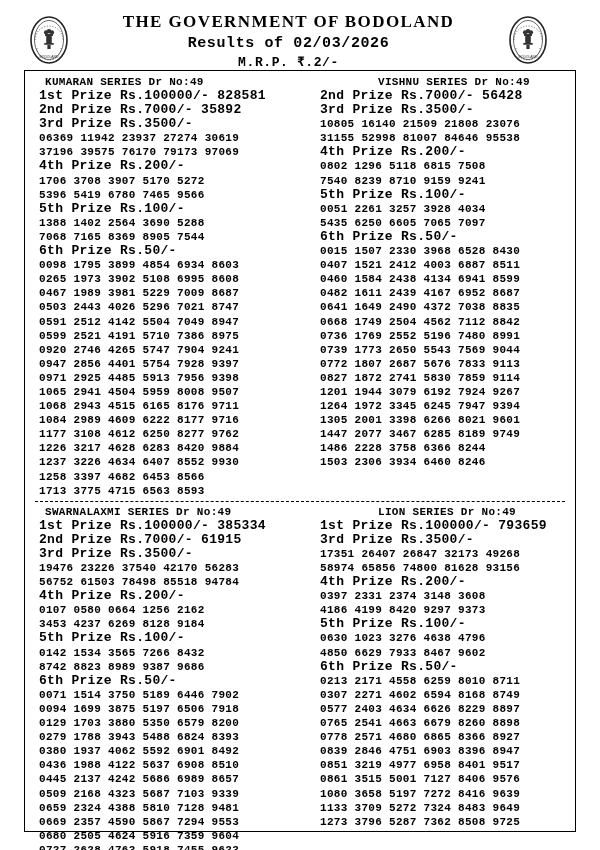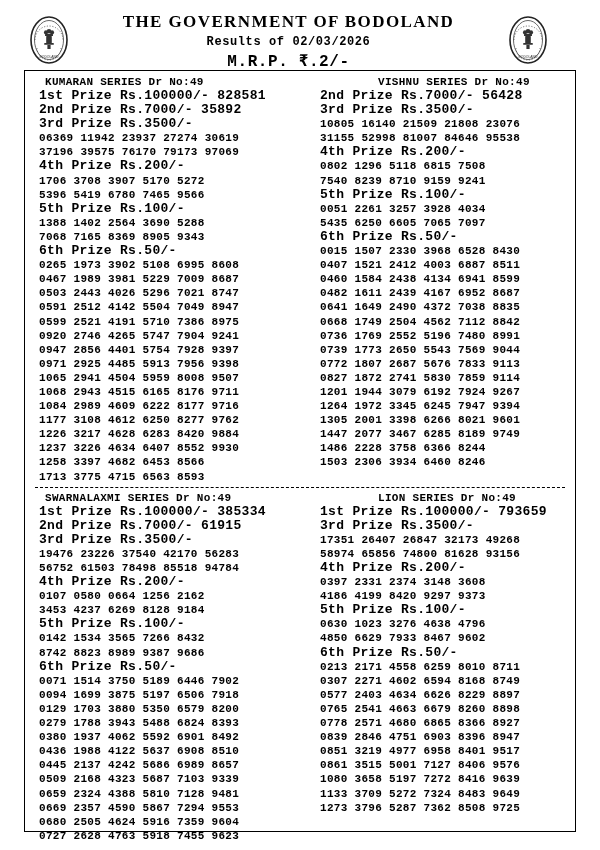--- a/index.html
+++ b/index.html
@@ -45,28 +45,28 @@
     font-family: "Liberation Serif", "DejaVu Serif", serif;
     font-weight: bold;
     font-size: 17px;
     letter-spacing: 1.4px;
     margin: 2px 0 0 0;
     white-space: nowrap;
   }
   .gov-sub {
     font-family: "Liberation Mono", monospace;
     font-weight: bold;
-    font-size: 12px;
+    font-size: 15px;
     letter-spacing: 0.6px;
     margin-top: 3px;
   }
   .gov-mrp {
     font-family: "Liberation Mono", monospace;
     font-weight: bold;
-    font-size: 16px;
+    font-size: 13px;
     letter-spacing: 0.6px;
     margin-top: 2px;
   }
 
   
   .frame {
     position: absolute;
     left: 24px;
     top: 70px;
     width: 552px;
@@ -174,22 +174,23 @@
           <div class="line prize-label">1st Prize Rs.100000/- 828581</div>
           <div class="line prize-label">2nd Prize Rs.7000/- 35892</div>
           <div class="line prize-label">3rd Prize Rs.3500/-</div>
           <div class="line nums">06369 11942 23937 27274 30619</div>
           <div class="line nums">37196 39575 76170 79173 97069</div>
           <div class="line prize-label">4th Prize Rs.200/-</div>
           <div class="line nums">1706 3708 3907 5170 5272</div>
           <div class="line nums">5396 5419 6780 7465 9566</div>
           <div class="line prize-label">5th Prize Rs.100/-</div>
           <div class="line nums">1388 1402 2564 3690 5288</div>
-          <div class="line nums">7068 7165 8369 8905 9343</div>
-          <div class="line prize-label">6th Prize Rs.50/-</div>
+          <div class="line nums">7068 7165 8369 8905 7544</div>
+          <div class="line prize-label">6th Prize Rs.50/-</div>
+          <div class="line nums">0098 1795 3899 4854 6934 8603</div>
           <div class="line nums">0265 1973 3902 5108 6995 8608</div>
           <div class="line nums">0467 1989 3981 5229 7009 8687</div>
           <div class="line nums">0503 2443 4026 5296 7021 8747</div>
           <div class="line nums">0591 2512 4142 5504 7049 8947</div>
           <div class="line nums">0599 2521 4191 5710 7386 8975</div>
           <div class="line nums">0920 2746 4265 5747 7904 9241</div>
           <div class="line nums">0947 2856 4401 5754 7928 9397</div>
           <div class="line nums">0971 2925 4485 5913 7956 9398</div>
           <div class="line nums">1065 2941 4504 5959 8008 9507</div>
           <div class="line nums">1068 2943 4515 6165 8176 9711</div>

